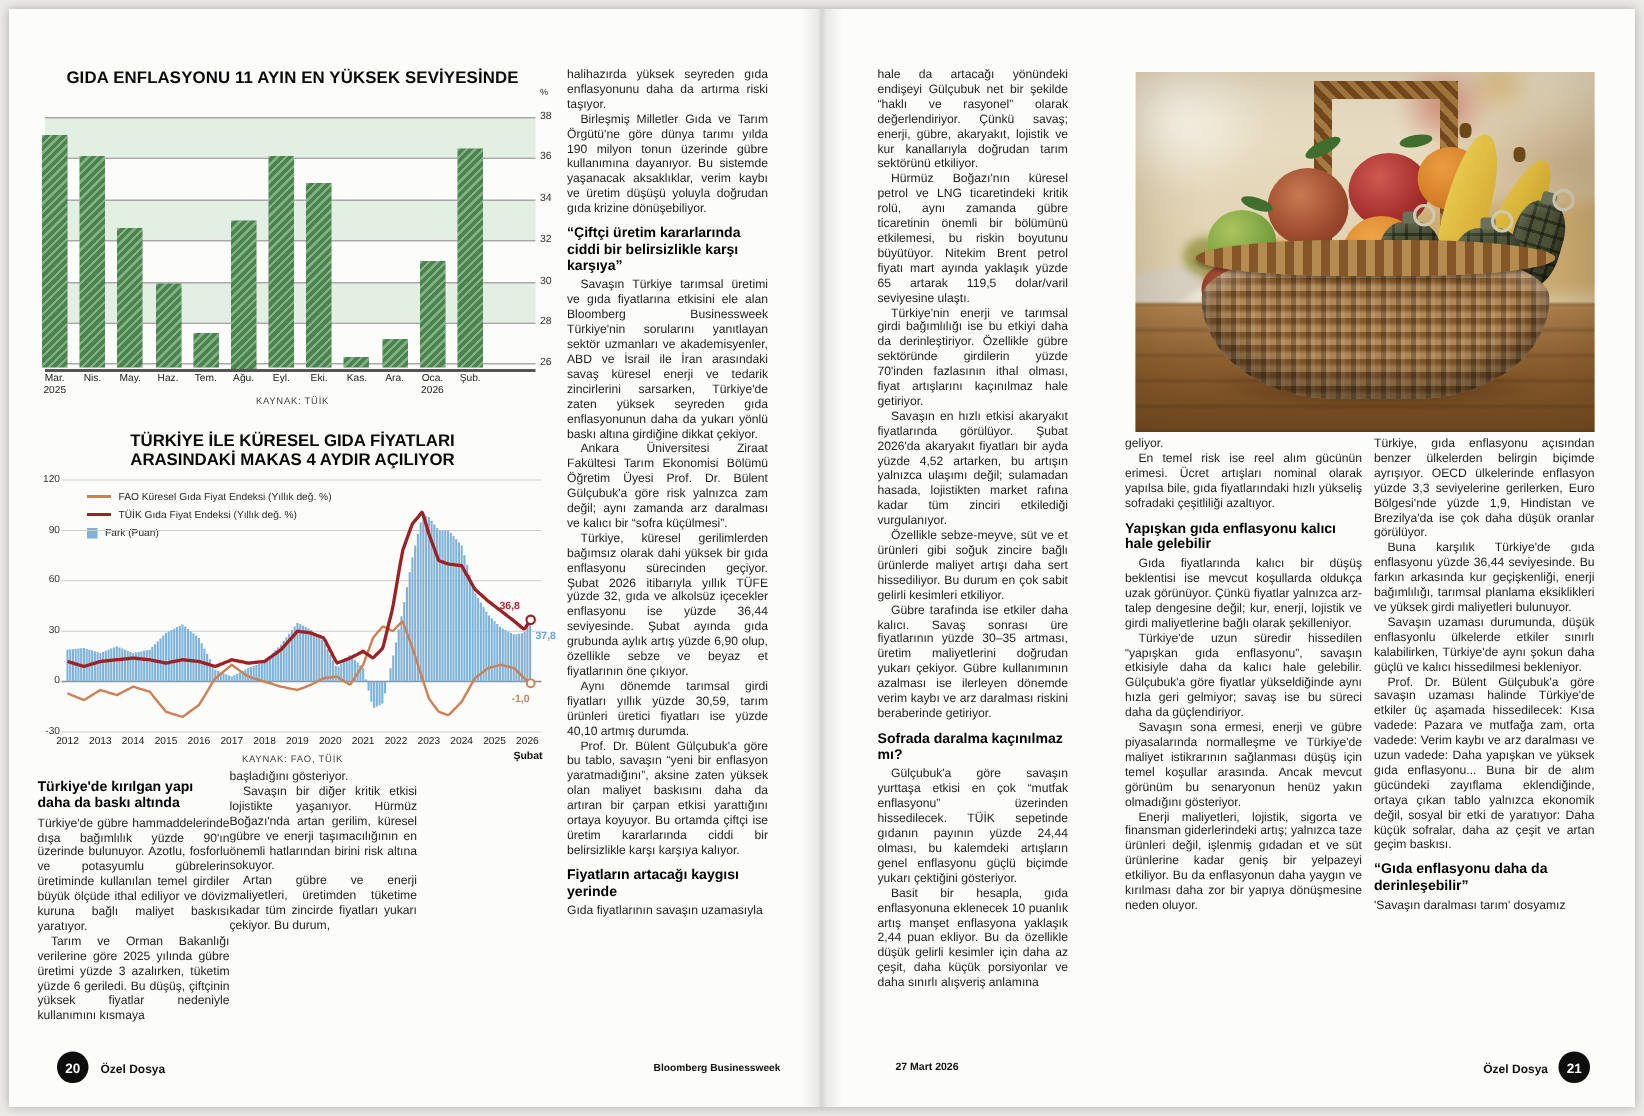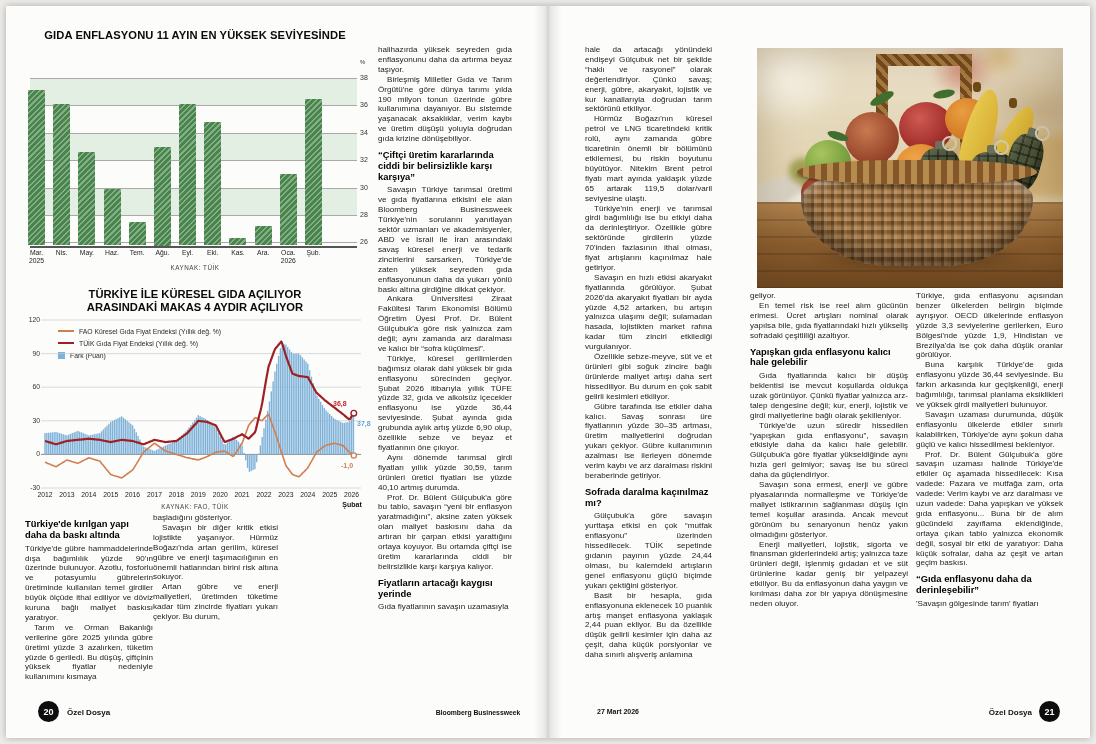--- a/index.html
+++ b/index.html
@@ -14,21 +14,21 @@
   .para{margin:0;font-size:8.1px;line-height:9.9px;text-align:justify;color:#1d1d1d;}
   .para.ind{text-indent:9px;}
   .subhead{font-weight:bold;font-size:9.4px;line-height:10.8px;margin:6px 0 3px;color:#000;}
   .colA{left:25px;top:513px;width:128px;height:194px;}
   .colB{left:153px;top:513px;width:125px;height:194px;}
   .col3L{left:378px;top:45px;width:134px;height:655px;}
   .rcol1{left:585px;top:45px;width:127px;height:655px;}
   .rcol2{left:750px;top:291px;width:158px;height:416px;}
   .rcol3{left:916px;top:291px;width:147px;height:416px;}
   
-  .c1-title{position:absolute;left:28px;top:29px;width:334px;font-size:11.2px;font-weight:bold;
+  .c1-title{position:absolute;left:28px;top:46px;width:334px;font-size:11.2px;font-weight:bold;
             color:#0a0a0a;text-align:center;letter-spacing:.1px;}
   #c1-plot{position:absolute;left:30px;top:70px;width:327px;height:176px;}
   .c1-band{position:absolute;left:0;width:100%;background:#e4efe4;}
   .c1-grid{position:absolute;left:0;width:100%;height:1px;background:#a9a9a9;}
   .c1-base{position:absolute;left:0;width:100%;height:2px;background:#555;}
   .c1-bar{position:absolute;background-color:#4e8c52;
           background-image:repeating-linear-gradient(135deg,rgba(255,255,255,.30) 0 1.5px,rgba(0,0,0,.06) 1.5px 4px);}
   #c1-ylab{position:absolute;left:360px;top:70px;width:24px;height:186px;}
   .c1-yl{position:absolute;left:0;font-size:7px;color:#333;}
   #c1-xlab{position:absolute;left:30px;top:249px;width:327px;height:22px;}
@@ -179,21 +179,21 @@
       <div class="c1-xl" style="left: 169.76px; top: 0px;">Eki.</div>
       <div class="c1-xl" style="left: 194.94px; top: 0px;">Kas.</div>
       <div class="c1-xl" style="left: 220.12px; top: 0px;">Ara.</div>
       <div class="c1-xl" style="left: 245.3px; top: 0px;">Oca.
 2026</div>
       <div class="c1-xl" style="left: 270.48px; top: 0px;">Şub.</div>
     </div>
   <div class="c1-src">KAYNAK: TÜİK</div>
 
   <div class="c2-title">
-    <div>TÜRKİYE İLE KÜRESEL GIDA AÇILIYOR</div>
+    <div>TÜRKİYE İLE KÜRESEL GIDA FİYATLARI</div>
     <div>ARASINDAKİ MAKAS 4 AYDIR AÇILIYOR</div>
   </div>
   <div id="c2-legend">
     <div class="c2-lrow">
       <span class="c2-sw sw-line" id="sw-fao" style="background: rgb(207, 127, 82);"></span>
       <span class="c2-ll">FAO Küresel Gıda Fiyat Endeksi (Yıllık değ. %)</span>
     </div>
     <div class="c2-lrow">
       <span class="c2-sw sw-line" id="sw-tuik" style="background: rgb(158, 32, 35);"></span>
       <span class="c2-ll">TÜİK Gıda Fiyat Endeksi (Yıllık değ. %)</span>
@@ -420,21 +420,21 @@
       <div class="subhead">Türkiye'de kırılgan yapı daha da baskı altında</div>
       <p class="para">Türkiye'de gübre hammaddelerinde dışa bağımlılık yüzde 90'ın üzerinde bulunuyor. Azotlu, fosforlu ve potasyumlu gübrelerin üretiminde kullanılan temel girdiler büyük ölçüde ithal ediliyor ve döviz kuruna bağlı maliyet baskısı yaratıyor.</p>
       <p class="para ind">Tarım ve Orman Bakanlığı verilerine göre 2025 yılında gübre üretimi yüzde 3 azalırken, tüketim yüzde 6 geriledi. Bu düşüş, çiftçinin yüksek fiyatlar nedeniyle kullanımını kısmaya</p>
     </div>
   <div class="col colB">
       <p class="para">başladığını gösteriyor.</p>
       <p class="para ind">Savaşın bir diğer kritik etkisi lojistikte yaşanıyor. Hürmüz Boğazı'nda artan gerilim, küresel gübre ve enerji taşımacılığının en önemli hatlarından birini risk altına sokuyor.</p>
       <p class="para ind">Artan gübre ve enerji maliyetleri, üretimden tüketime kadar tüm zincirde fiyatları yukarı çekiyor. Bu durum,</p>
     </div>
   <div class="col col3L">
-      <p class="para">halihazırda yüksek seyreden gıda enflasyonunu daha da artırma beyaz taşıyor.</p>
+      <p class="para">halihazırda yüksek seyreden gıda enflasyonunu daha da artırma riski taşıyor.</p>
       <p class="para ind">Birleşmiş Milletler Gıda ve Tarım Örgütü'ne göre dünya tarımı yılda 190 milyon tonun üzerinde gübre kullanımına dayanıyor. Bu sistemde yaşanacak aksaklıklar, verim kaybı ve üretim düşüşü yoluyla doğrudan gıda krizine dönüşebiliyor.</p>
       <div class="subhead">“Çiftçi üretim kararlarında ciddi bir belirsizlikle karşı karşıya”</div>
       <p class="para ind">Savaşın Türkiye tarımsal üretimi ve gıda fiyatlarına etkisini ele alan Bloomberg Businessweek Türkiye'nin sorularını yanıtlayan sektör uzmanları ve akademisyenler, ABD ve İsrail ile İran arasındaki savaş küresel enerji ve tedarik zincirlerini sarsarken, Türkiye'de zaten yüksek seyreden gıda enflasyonunun daha da yukarı yönlü baskı altına girdiğine dikkat çekiyor.</p>
       <p class="para ind">Ankara Üniversitesi Ziraat Fakültesi Tarım Ekonomisi Bölümü Öğretim Üyesi Prof. Dr. Bülent Gülçubuk'a göre risk yalnızca zam değil; aynı zamanda arz daralması ve kalıcı bir “sofra küçülmesi”.</p>
       <p class="para ind">Türkiye, küresel gerilimlerden bağımsız olarak dahi yüksek bir gıda enflasyonu sürecinden geçiyor. Şubat 2026 itibarıyla yıllık TÜFE yüzde 32, gıda ve alkolsüz içecekler enflasyonu ise yüzde 36,44 seviyesinde. Şubat ayında gıda grubunda aylık artış yüzde 6,90 olup, özellikle sebze ve beyaz et fiyatlarının öne çıkıyor.</p>
       <p class="para ind">Aynı dönemde tarımsal girdi fiyatları yıllık yüzde 30,59, tarım ürünleri üretici fiyatları ise yüzde 40,10 artmış durumda.</p>
       <p class="para ind">Prof. Dr. Bülent Gülçubuk'a göre bu tablo, savaşın “yeni bir enflasyon yaratmadığını”, aksine zaten yüksek olan maliyet baskısını daha da artıran bir çarpan etkisi yarattığını ortaya koyuyor. Bu ortamda çiftçi ise üretim kararlarında ciddi bir belirsizlikle karşı karşıya kalıyor.</p>
       <div class="subhead">Fiyatların artacağı kaygısı yerinde</div>
       <p class="para">Gıda fiyatlarının savaşın uzamasıyla</p>
     </div>
@@ -458,21 +458,21 @@
       <p class="para ind">Türkiye'de uzun süredir hissedilen “yapışkan gıda enflasyonu”, savaşın etkisiyle daha da kalıcı hale gelebilir. Gülçubuk'a göre fiyatlar yükseldiğinde aynı hızla geri gelmiyor; savaş ise bu süreci daha da güçlendiriyor.</p>
       <p class="para ind">Savaşın sona ermesi, enerji ve gübre piyasalarında normalleşme ve Türkiye'de maliyet istikrarının sağlanması düşüş için temel koşullar arasında. Ancak mevcut görünüm bu senaryonun henüz yakın olmadığını gösteriyor.</p>
       <p class="para ind">Enerji maliyetleri, lojistik, sigorta ve finansman giderlerindeki artış; yalnızca taze ürünleri değil, işlenmiş gıdadan et ve süt ürünlerine kadar geniş bir yelpazeyi etkiliyor. Bu da enflasyonun daha yaygın ve kırılması daha zor bir yapıya dönüşmesine neden oluyor.</p>
     </div>
   <div class="col rcol3">
       <p class="para">Türkiye, gıda enflasyonu açısından benzer ülkelerden belirgin biçimde ayrışıyor. OECD ülkelerinde enflasyon yüzde 3,3 seviyelerine gerilerken, Euro Bölgesi'nde yüzde 1,9, Hindistan ve Brezilya'da ise çok daha düşük oranlar görülüyor.</p>
       <p class="para ind">Buna karşılık Türkiye'de gıda enflasyonu yüzde 36,44 seviyesinde. Bu farkın arkasında kur geçişkenliği, enerji bağımlılığı, tarımsal planlama eksiklikleri ve yüksek girdi maliyetleri bulunuyor.</p>
       <p class="para ind">Savaşın uzaması durumunda, düşük enflasyonlu ülkelerde etkiler sınırlı kalabilirken, Türkiye'de aynı şokun daha güçlü ve kalıcı hissedilmesi bekleniyor.</p>
       <p class="para ind">Prof. Dr. Bülent Gülçubuk'a göre savaşın uzaması halinde Türkiye'de etkiler üç aşamada hissedilecek: Kısa vadede: Pazara ve mutfağa zam, orta vadede: Verim kaybı ve arz daralması ve uzun vadede: Daha yapışkan ve yüksek gıda enflasyonu... Buna bir de alım gücündeki zayıflama eklendiğinde, ortaya çıkan tablo yalnızca ekonomik değil, sosyal bir etki de yaratıyor: Daha küçük sofralar, daha az çeşit ve artan geçim baskısı.</p>
       <div class="subhead">“Gıda enflasyonu daha da derinleşebilir”</div>
-      <p class="para">'Savaşın gölgesinde tarım' fiyatları</p>
+      <p class="para">'Savaşın daralması tarım' dosyamız</p>
     </div>
 
   <div class="photo" title="Hasır sepette elmalar, portakallar, muzlar ve el bombaları">
     <div class="ph-bg"></div>
     <div class="ph-shelf"></div>
     <div class="ph-cloth"></div>
     <div class="ph-bfruit1"></div>
     <div class="ph-bfruit2"></div>
     <div class="ph-bfruit3"></div>
     <div class="ph-bowl"></div>

